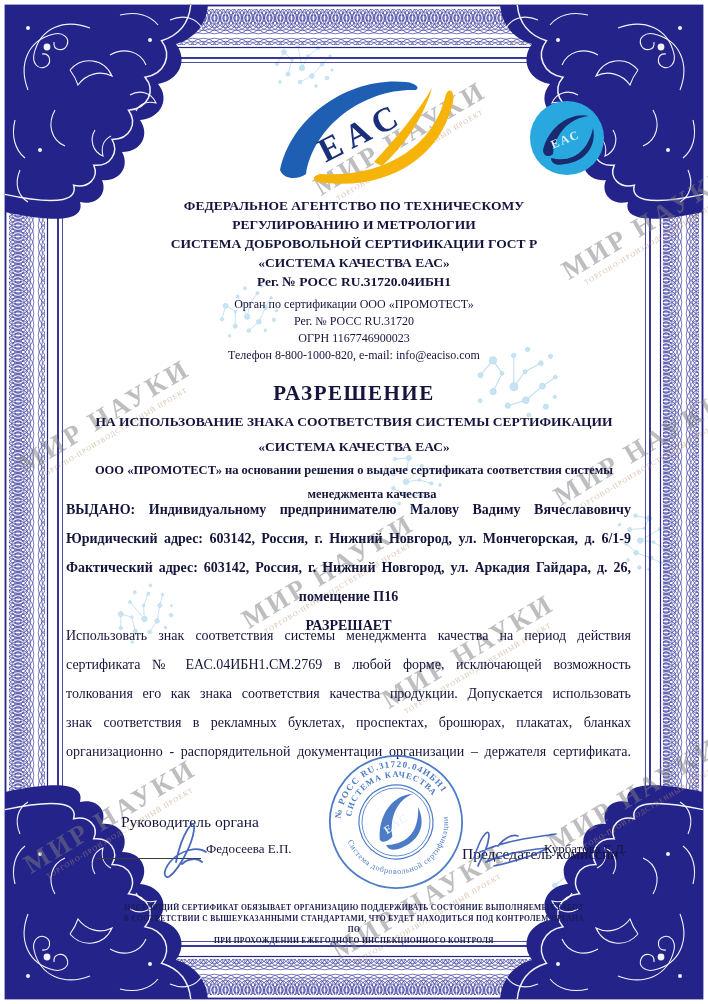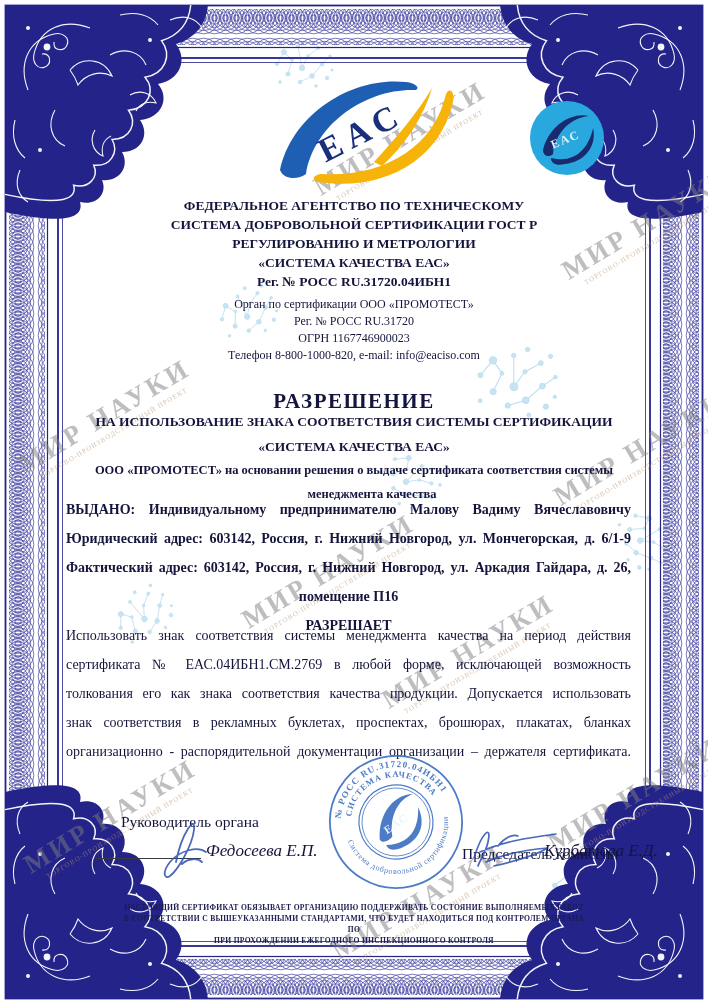--- a/index.html
+++ b/index.html
@@ -14,21 +14,21 @@
   .org-line{font-size:12px;line-height:17px;}
   .title{font-size:21px;font-weight:bold;letter-spacing:1.5px;}
   .sub{font-weight:bold;font-size:13.5px;}
   .basis{font-weight:bold;font-size:12.5px;}
   .block{left:66px;right:77px;}
   .jline{text-align:justify;text-align-last:justify;}
   .bline{font-weight:bold;font-size:14px;height:29px;line-height:22px;}
   .pline{font-size:14px;height:29px;line-height:22px;}
   .cline{text-align:center;text-align-last:center;}
   .sig-label{font-size:15.5px;}
-  .sig-name{font-size:17px;font-style:italic;}
+  .sig-name{font-size:13px;}
   .foot{font-size:7.6px;line-height:11px;color:#1c1c52;letter-spacing:.3px;text-align:center;font-weight:bold;}
   .wm{position:absolute;transform:translate(-50%,-50%) rotate(-31deg);
       text-align:center;pointer-events:none;white-space:nowrap;z-index:3;}
   .wm .wm-main{font-size:27px;letter-spacing:3px;color:rgba(125,125,130,.50);font-weight:bold;}
   .wm .wm-sub{font-size:7px;letter-spacing:1px;color:rgba(186,148,112,.55);}
   .cluster{position:absolute;opacity:.85;z-index:1;}
   .content{position:relative;z-index:4;width:100%;height:100%;}
   svg text{font-family:"Liberation Serif","DejaVu Serif",serif;}
 </style>
 </head>
@@ -204,34 +204,34 @@
 
     <svg class="abs" style="left:527px;top:98px;" width="80" height="80" viewBox="0 0 80 80">
       <circle cx="40" cy="40" r="37" fill="#29a8e0"></circle>
       <path fill="#1a2a6e" d="M16,52 C22,28 44,14 62,18 C42,20 28,36 26,56 C22,60 16,58 16,52 Z"></path>
       <path fill="#1a2a6e" d="M24,60 C48,66 62,50 66,30 C70,48 58,64 38,66 C30,68 24,66 24,60 Z"></path>
       <text x="40" y="45" transform="rotate(-22 40 45)" text-anchor="middle" font-size="12" font-weight="bold" letter-spacing="2" fill="#dff0fa">ЕАС</text>
     </svg>
 
     <div class="abs ctr" style="top:196px;">
       <div class="hdr-line">ФЕДЕРАЛЬНОЕ АГЕНТСТВО ПО ТЕХНИЧЕСКОМУ</div>
+      <div class="hdr-line">РЕГУЛИРОВАНИЮ И МЕТРОЛОГИИ</div>
       <div class="hdr-line">СИСТЕМА ДОБРОВОЛЬНОЙ СЕРТИФИКАЦИИ ГОСТ Р</div>
-      <div class="hdr-line">РЕГУЛИРОВАНИЮ И МЕТРОЛОГИИ</div>
       <div class="hdr-line">«СИСТЕМА КАЧЕСТВА ЕАС»</div>
       <div class="hdr-line">Рег. № РОСС RU.31720.04ИБН1</div>
     </div>
 
     <div class="abs ctr" style="top:296px;">
       <div class="org-line">Орган по сертификации ООО «ПРОМОТЕСТ»</div>
       <div class="org-line">Рег. № РОСС RU.31720</div>
       <div class="org-line">ОГРН 1167746900023</div>
       <div class="org-line">Телефон 8-800-1000-820, e-mail: info@eaciso.com</div>
     </div>
 
-    <div class="abs ctr title" style="top:381px;margin-top:8px;">РАЗРЕШЕНИЕ</div>
+    <div class="abs ctr title" style="top:381px;">РАЗРЕШЕНИЕ</div>
     <div class="abs ctr sub" style="top:414px;">НА ИСПОЛЬЗОВАНИЕ ЗНАКА СООТВЕТСТВИЯ СИСТЕМЫ СЕРТИФИКАЦИИ</div>
     <div class="abs ctr sub" style="top:439px;">«СИСТЕМА КАЧЕСТВА ЕАС»</div>
     <div class="abs ctr basis" style="top:463px;">ООО «ПРОМОТЕСТ» на основании решения о выдаче сертификата соответствия системы</div>
     <div class="abs ctr basis" style="top:487px;margin-left:36px;">менеджмента качества</div>
 
     <div class="abs block" style="top:499px;">
       <div class="bline jline">ВЫДАНО: Индивидуальному предпринимателю Малову Вадиму Вячеславовичу</div>
       <div class="bline jline">Юридический адрес: 603142, Россия, г. Нижний Новгород, ул. Мончегорская, д. 6/1-9</div>
       <div class="bline jline">Фактический адрес: 603142, Россия, г. Нижний Новгород, ул. Аркадия Гайдара, д. 26,</div>
       <div class="bline cline">помещение П16</div>

